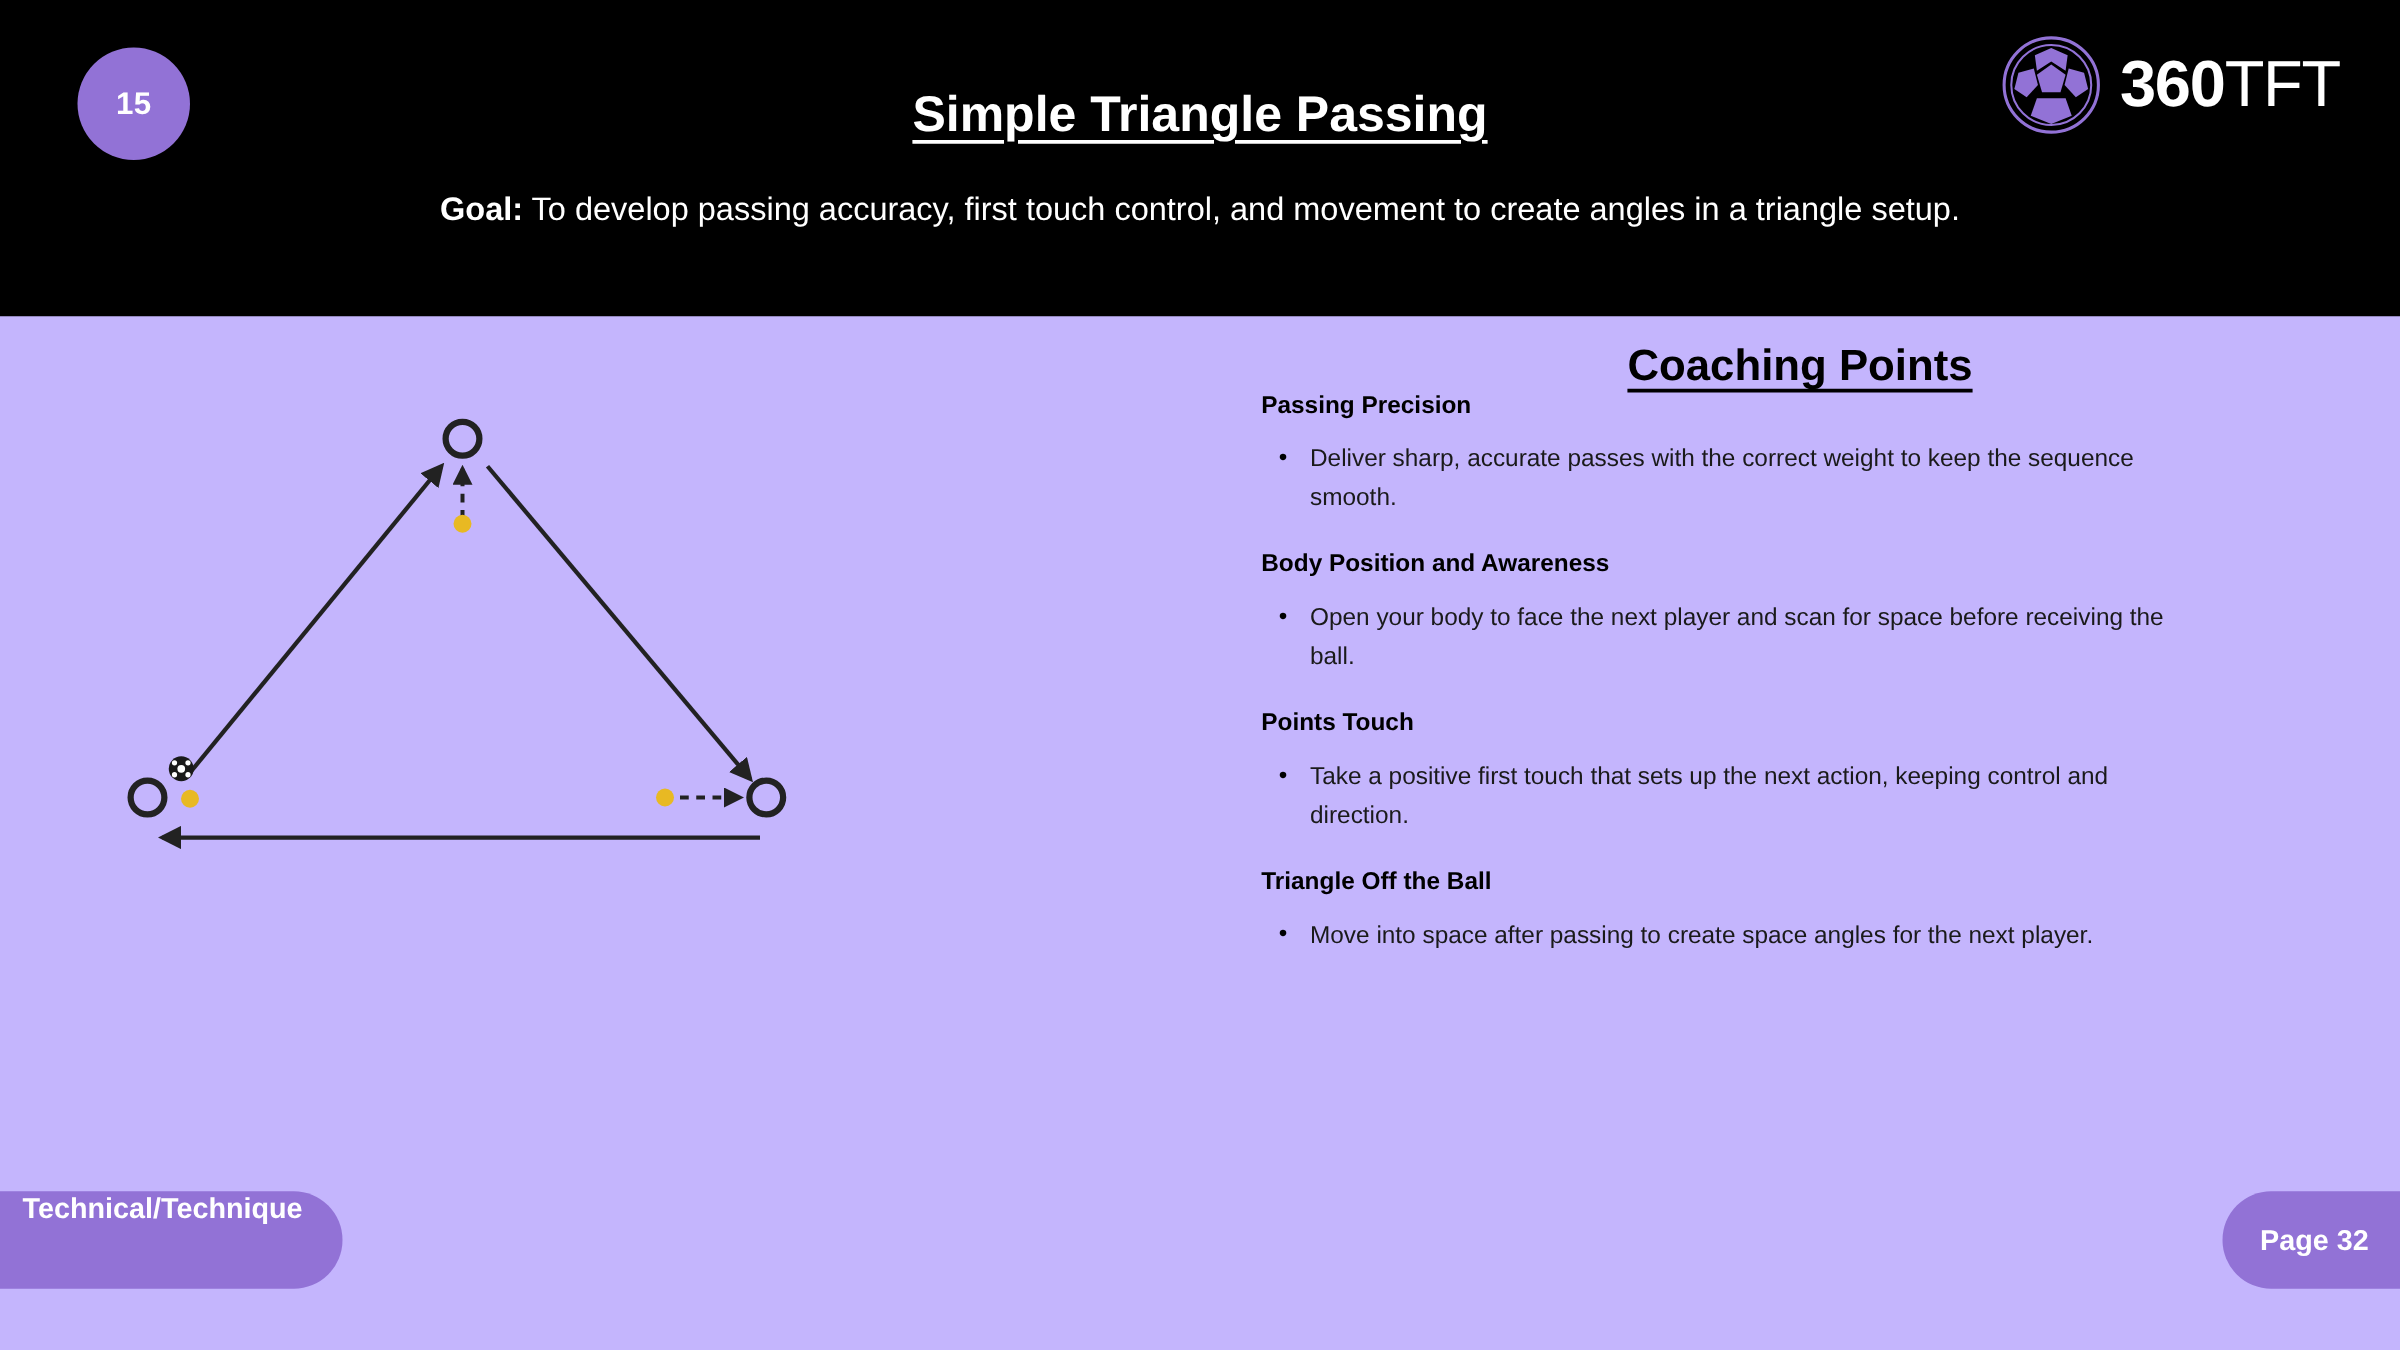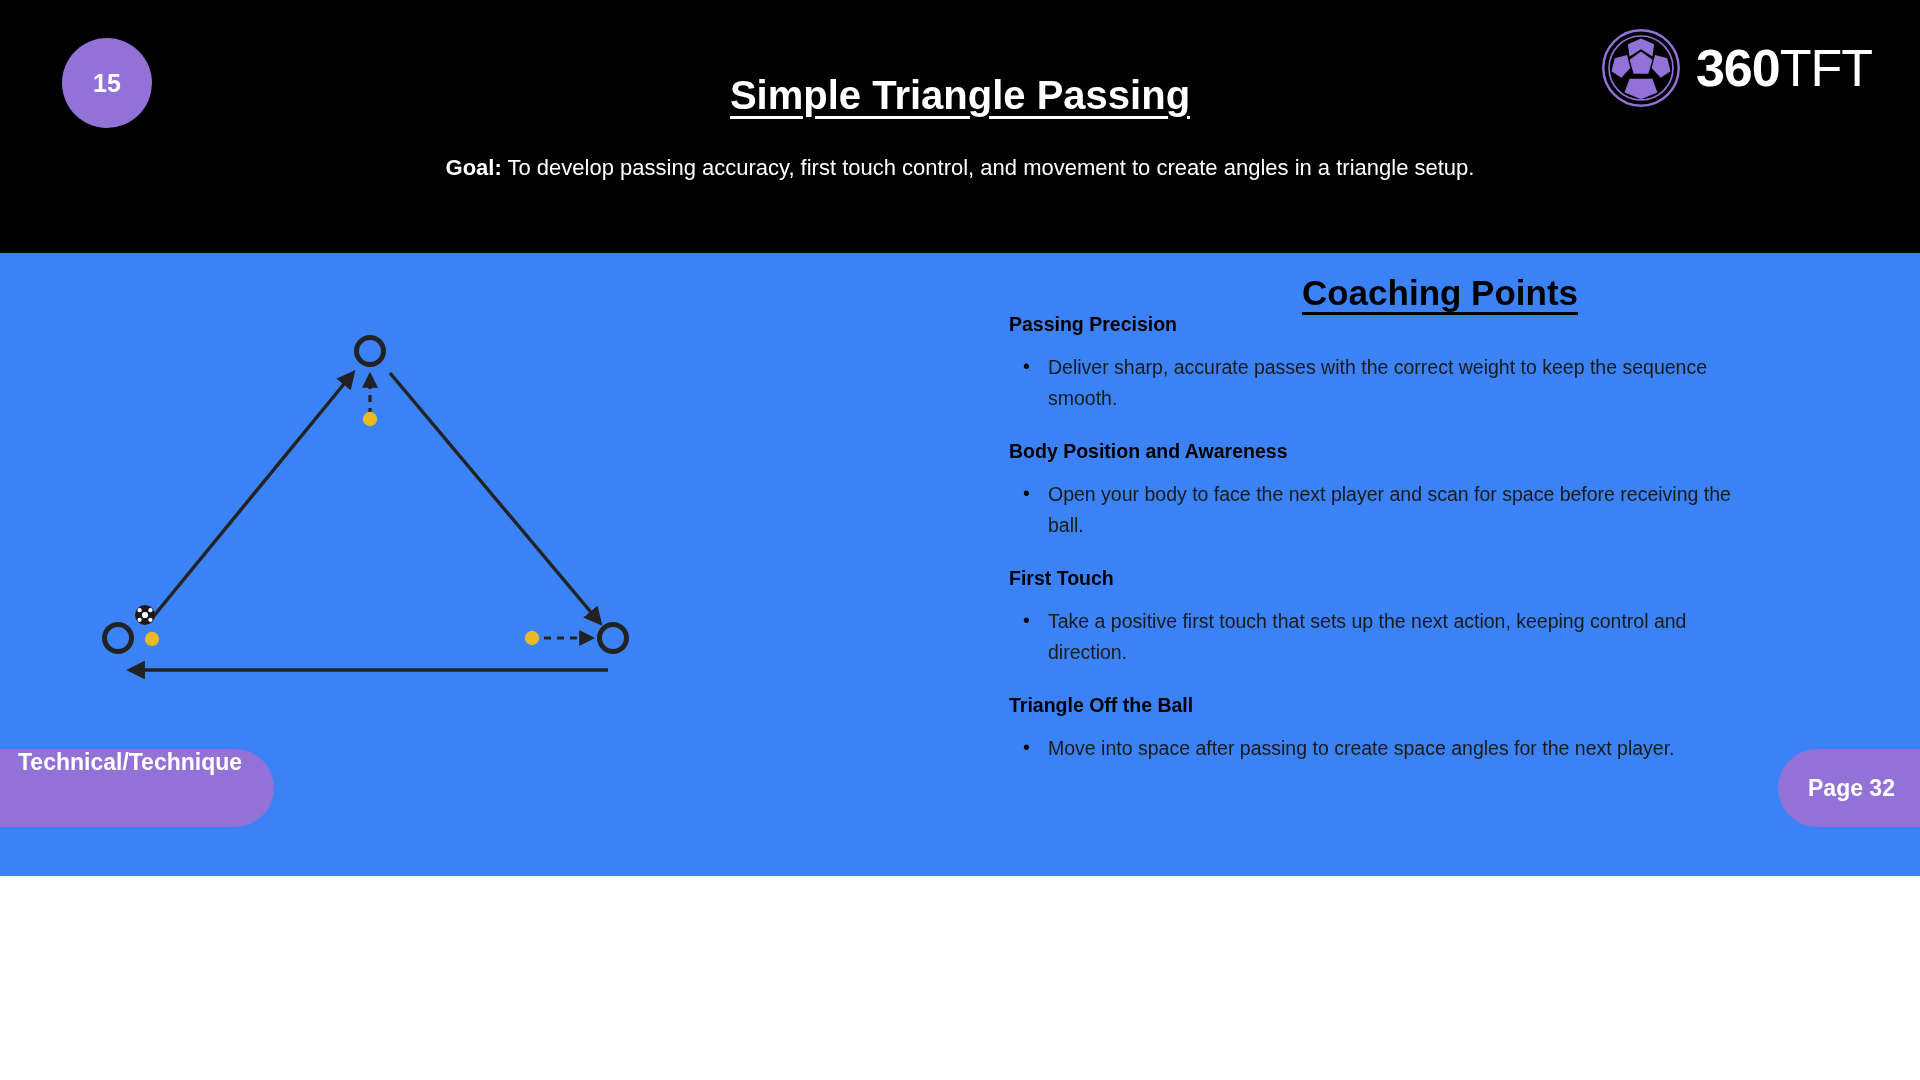--- a/index.html
+++ b/index.html
@@ -3,21 +3,21 @@
 <meta charset="utf-8">
 <title>Simple Triangle Passing</title>
 <style>
   * { margin:0; padding:0; box-sizing:border-box; }
   html, body {
     width:1920px; height:1080px;
     background:#ffffff;
     font-family:"Liberation Sans", sans-serif;
     overflow:hidden;
   }
-  .page { position:relative; width:1920px; height:876px; background:#3b82f6; }
+  .page { position:relative; width:1920px; height:1080px; background:#c4b5fd; }
 
   
   .header {
     position:absolute; left:0; top:0; width:1920px; height:253px;
     background:#000000;
   }
   .session-badge {
     position:absolute; left:62px; top:38px;
     width:90px; height:90px; border-radius:50%;
     background:#9272d6;
@@ -29,21 +29,21 @@
     position:absolute; left:300px; top:0; width:1320px; height:253px;
     display:flex; flex-direction:column; align-items:center;
     justify-content:center; 
   }
   .drill-title {
     color:#ffffff; font-size:40px; font-weight:bold;
     text-decoration:underline; text-underline-offset:7px;
     text-decoration-thickness:3px; white-space:nowrap;
   }
   .drill-goal {
-    margin-top:37px; color:#ffffff; font-size:22px;
+    margin-top:37px; color:#ffffff; font-size:26px;
     white-space:nowrap; font-weight:400;
   }
   .drill-goal b { font-weight:bold; }
 
   
   .logo {
     position:absolute; right:48px; top:27px;
     display:flex; align-items:center; gap:14px;
   }
   .logo-mark { width:82px; height:82px; display:block; }
@@ -193,21 +193,21 @@
         </div>
 
         <div class="point-block">
           <div class="point-heading">Body Position and Awareness</div>
           <ul class="point-items">
             <li class="point-item">Open your body to face the next player and scan for space before receiving the ball.</li>
           </ul>
         </div>
 
         <div class="point-block">
-          <div class="point-heading">First Touch</div>
+          <div class="point-heading">Points Touch</div>
           <ul class="point-items">
             <li class="point-item">Take a positive first touch that sets up the next action, keeping control and direction.</li>
           </ul>
         </div>
 
         <div class="point-block">
           <div class="point-heading">Triangle Off the Ball</div>
           <ul class="point-items">
             <li class="point-item">Move into space after passing to create space angles for the next player.</li>
           </ul>

